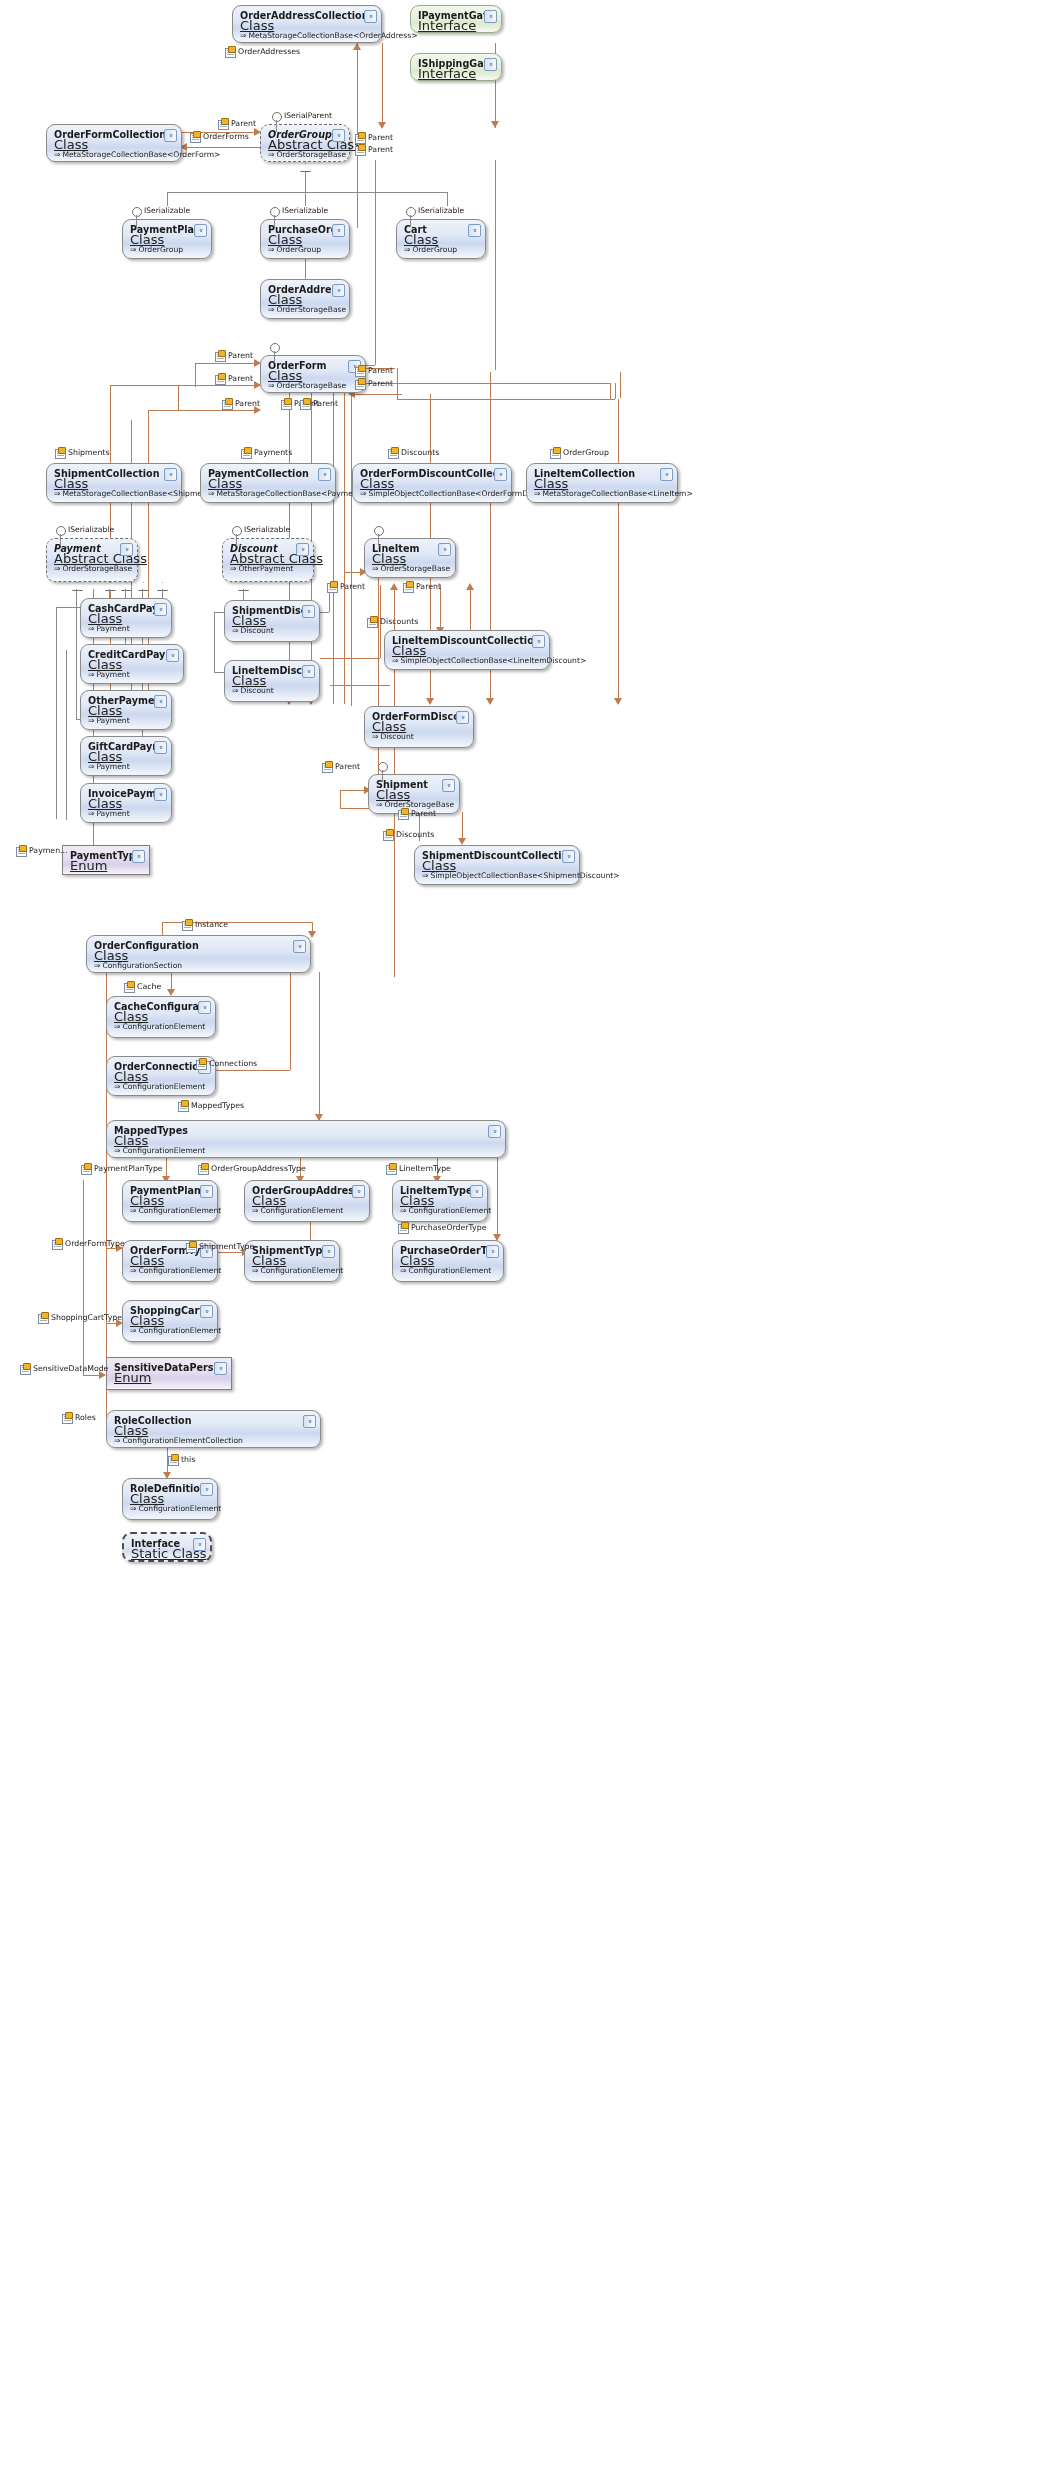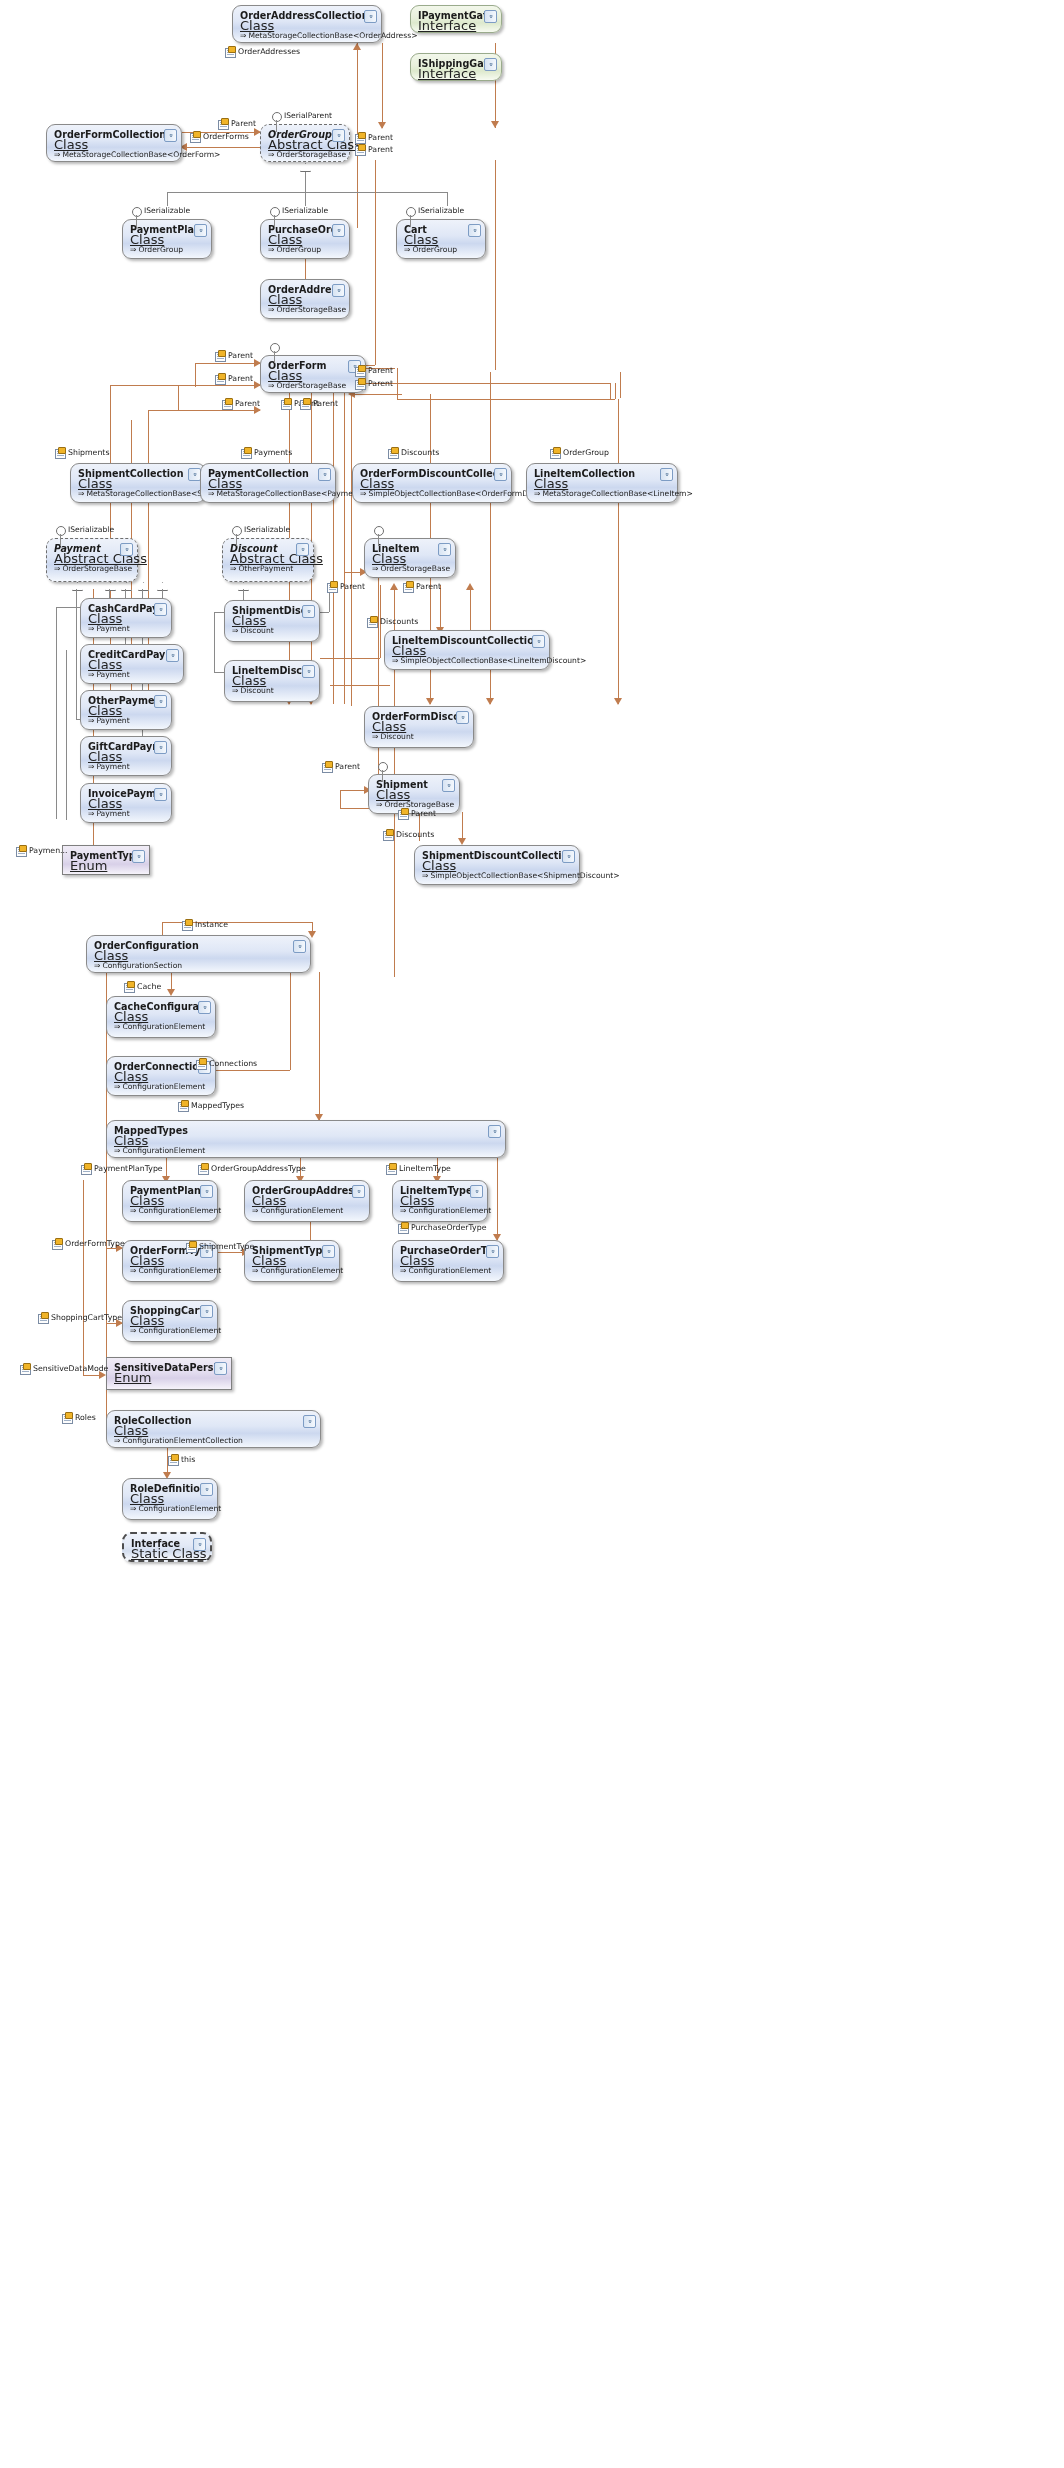--- a/index.html
+++ b/index.html
@@ -315,21 +315,21 @@
     <div class="chev" style="transform:rotate(90deg);">»</div>
   </div>
 
   <div class="node" style="left:260px;top:355px;width:106px;height:38px;">
     <div class="nm">OrderForm</div>
     <div class="sub">Class</div>
     <div class="base"><span class="arw">⇒</span><span>OrderStorageBase</span></div>
     <div class="chev" style="transform:rotate(90deg);">»</div>
   </div>
 
-  <div class="node" style="left:46px;top:463px;width:136px;height:40px;margin-left:24px;">
+  <div class="node" style="left:46px;top:463px;width:136px;height:40px;">
     <div class="nm">ShipmentCollection</div>
     <div class="sub">Class</div>
     <div class="base"><span class="arw">⇒</span><span>MetaStorageCollectionBase&lt;Shipment&gt;</span></div>
     <div class="chev" style="transform:rotate(90deg);">»</div>
   </div>
 
   <div class="node" style="left:200px;top:463px;width:136px;height:40px;">
     <div class="nm">PaymentCollection</div>
     <div class="sub">Class</div>
     <div class="base"><span class="arw">⇒</span><span>MetaStorageCollectionBase&lt;Payment&gt;</span></div>

